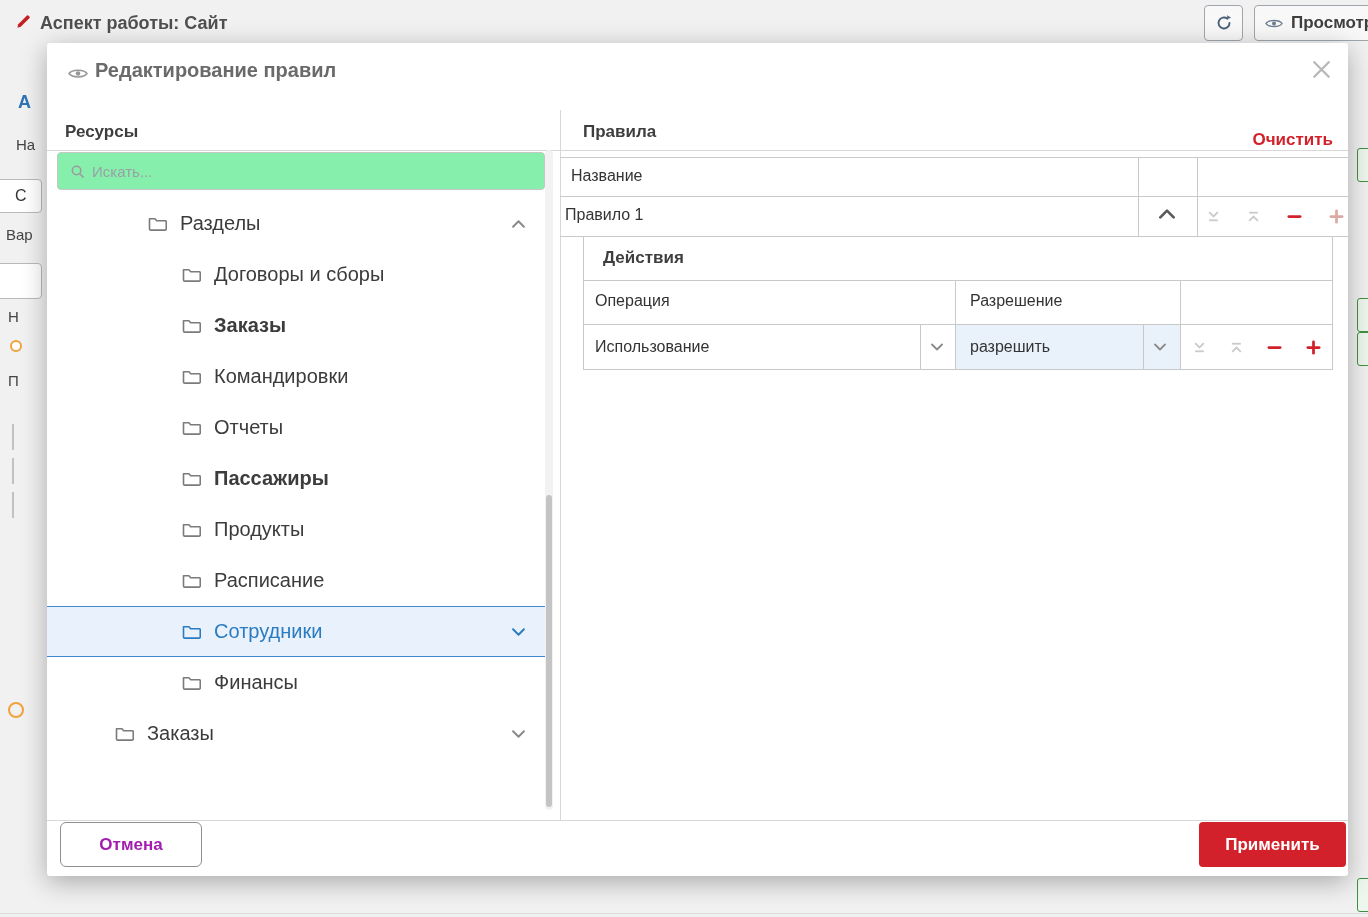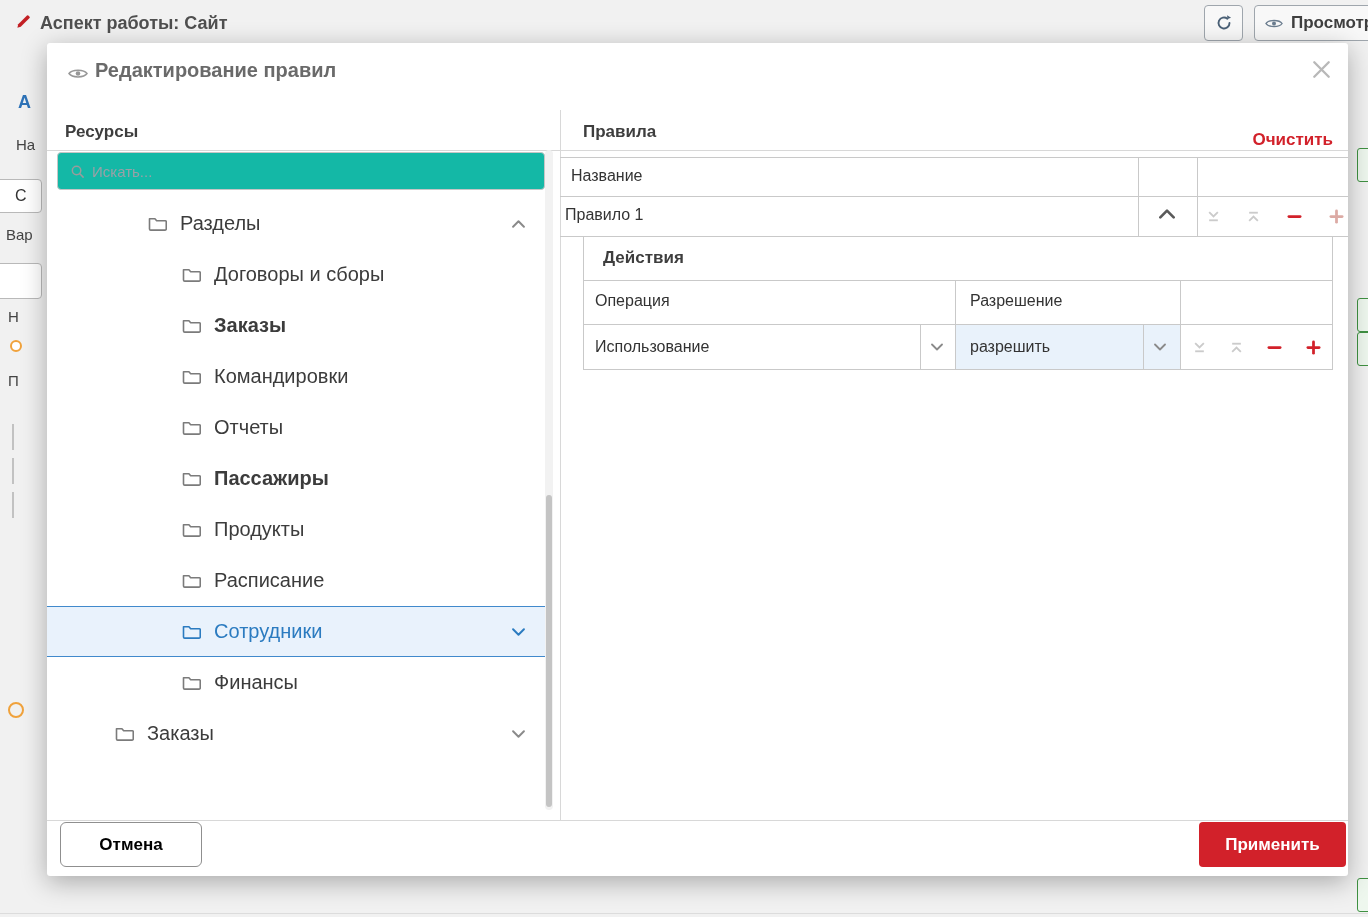--- a/index.html
+++ b/index.html
@@ -30,21 +30,21 @@
   .dlg-title { font-size:20px; font-weight:700; color:#6a6a6a; }
   .close-btn { cursor:pointer; display:flex; }
   .hline { height:1px; background:#d8d8d8; }
   .vline { width:1px; background:#d8d8d8; }
   .hline2 { height:1px; background:#c9c9c9; }
   .vline2 { width:1px; background:#c9c9c9; }
   .panel-h { font-size:17px; font-weight:700; color:#3e3e3e; }
   .clear-link { font-size:17px; font-weight:700; color:#d2212a; cursor:pointer; }
   .cell { font-size:16px; color:#333; white-space:nowrap; }
 
-  .search-box { border:1px solid #c6c6c6; border-radius:4px; background:#14b8a6; }
+  .search-box { border:1px solid #c6c6c6; border-radius:4px; background:#86efac; }
   .s-icon { position:absolute; left:12px; top:11px; display:flex; }
   .s-input { border:none; outline:none; width:100%; height:100%; padding-left:34px; background:transparent;
              font-family:"Liberation Sans", sans-serif; font-size:15px; color:#333; }
   .s-input::placeholder { color:#9aa0a6; }
 
   .tree { overflow:hidden; }
   .tree-row { height:51px; display:flex; align-items:center; font-size:20px; color:#3c3c3c;
               cursor:pointer; position:relative; }
   .tfold { color:#7b7b7b; display:flex; }
   .tlabel { margin-left:13px; }
@@ -61,21 +61,21 @@
   .combo-bg { background:#e9f2fb; }
   .combo-chev { color:#8a8a8a; display:flex; transform:translateY(1px); }
   .icon-row { display:flex; align-items:center; gap:27px; }
   .icon-row2 { display:flex; align-items:center; gap:24px; }
   .icon-gray { color:#cbcbcb; display:flex; }
   .icon-red { color:#d2212a; display:flex; }
   .icon-faded { color:#dcaaa4; display:flex; }
   .collapse-chev { color:#5a5a5a; display:flex; transform:rotate(180deg); }
 
   .btn-cancel { width:142px; height:45px; background:#fff; border:1px solid #8f8f8f; border-radius:6px;
-                font-family:"Liberation Sans", sans-serif; font-size:17px; font-weight:700; color:#000000; cursor:pointer; }
+                font-family:"Liberation Sans", sans-serif; font-size:17px; font-weight:700; color:#a21caf; cursor:pointer; }
   .btn-apply { width:147px; height:45px; background:#d2212a; border:none; border-radius:4px;
                font-family:"Liberation Sans", sans-serif; font-size:17px; font-weight:700; color:#fff; cursor:pointer; }
 </style>
 </head>
 <body>
 
 <div id="screen">
 
   <span class="pencil">
     <svg viewBox="0 0 18 18" width="17" height="17">

